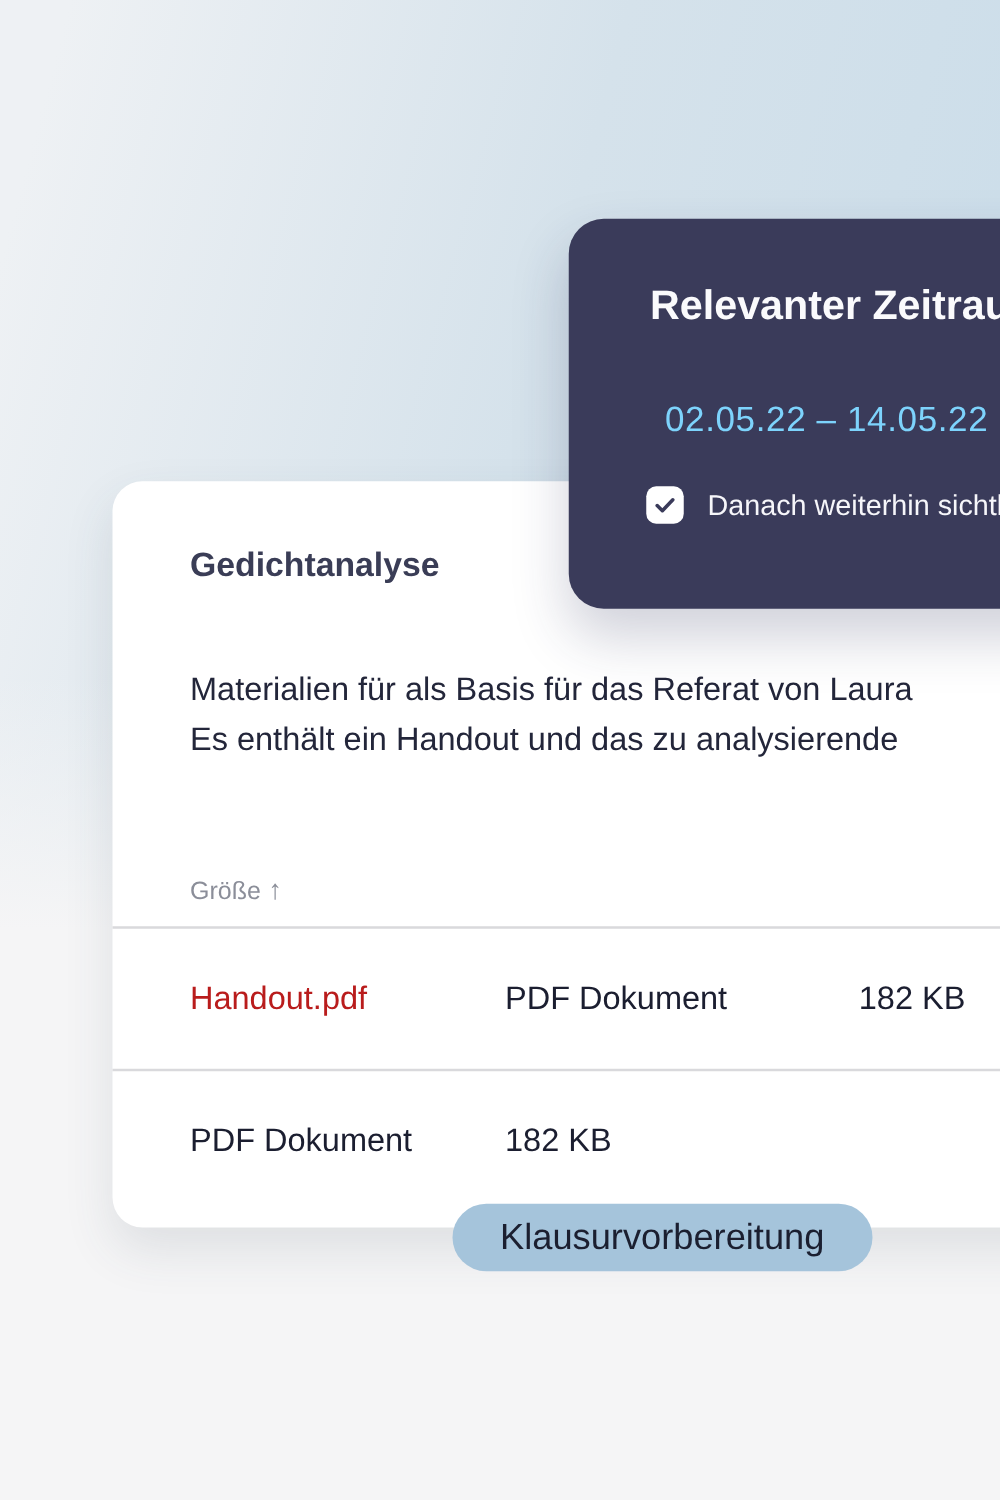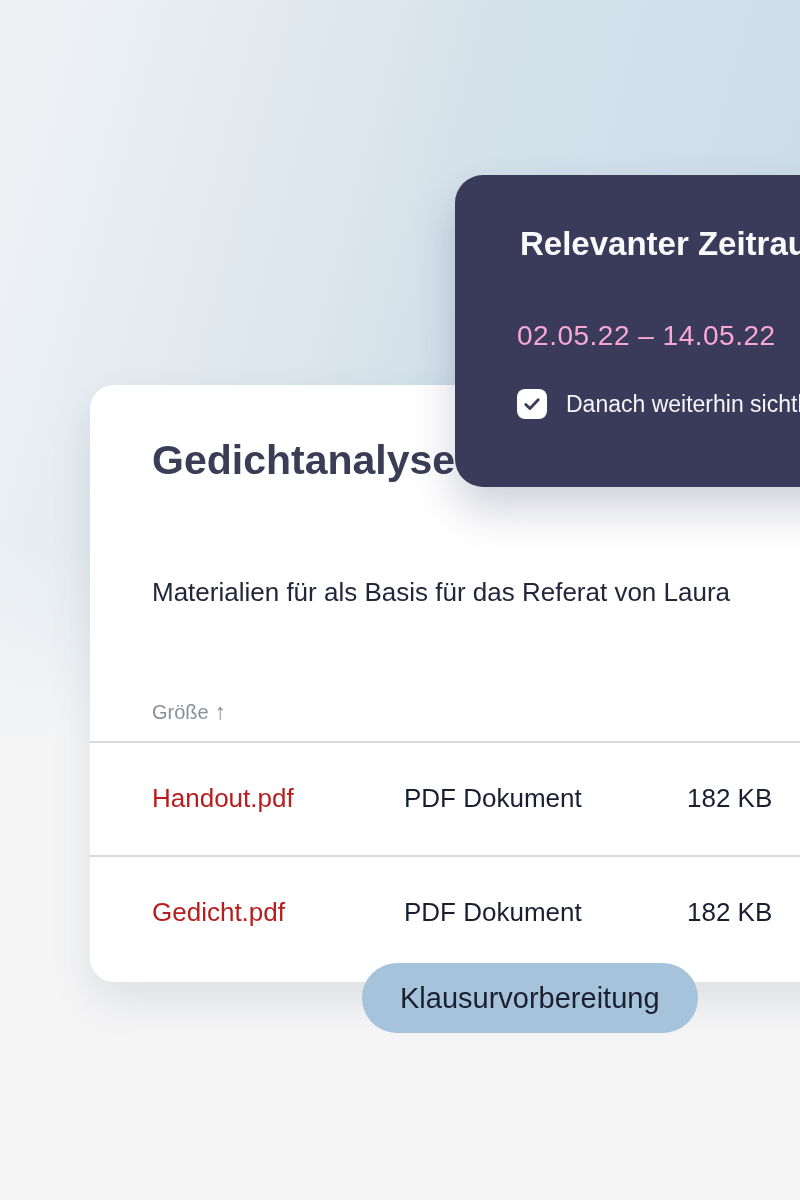--- a/index.html
+++ b/index.html
@@ -19,33 +19,32 @@
     left: 90px; top: 385px;
     width: 780px; height: 597px;
     background: #ffffff;
     border-radius: 24px;
     box-shadow: 0 18px 40px rgba(60,70,90,0.12);
     z-index: 1;
   }
   .card-title {
     position: absolute;
     left: 62px; top: 52px;
-    font-size: 41px;
+    font-size: 27px;
     font-weight: 600;
     color: #3a3d56;
     white-space: nowrap;
   }
   .card-desc {
     position: absolute;
     left: 62px; top: 146px;
     font-size: 26px;
     line-height: 40px;
     color: #23263a;
     white-space: nowrap;
-    margin-top: 41px;
   }
   .thead {
     position: absolute;
     left: 0; top: 298px;
     width: 100%;
     height: 58px;
     display: grid;
     grid-template-columns: 252px 283px 1fr;
     padding-left: 62px;
     align-items: center;
@@ -97,23 +96,23 @@
   .period-title {
     position: absolute;
     left: 65px; top: 50px;
     font-size: 33px;
     font-weight: 600;
     white-space: nowrap;
     color: #fafafc;
   }
   .period-dates {
     position: absolute;
-    left: 62px; top: 145px;
+    left: 77px; top: 145px;
     font-size: 28px;
-    color: #f9a8d4;
+    color: #7dd3fc;
     white-space: nowrap;
     letter-spacing: 0.5px;
   }
   .checkbox-row {
     position: absolute;
     left: 62px; top: 214px;
     display: flex;
     align-items: center;
     white-space: nowrap;
   }
@@ -131,21 +130,21 @@
   .checkbox-label {
     margin-left: 19px;
     font-size: 23px;
     color: #f6f6fa;
   }
 
   
   .tag-pill {
     position: absolute;
     left: 362px; top: 963px;
-    height: 70px;
+    height: 54px;
     padding: 0 38px;
     background: #a5c4db;
     border-radius: 37px;
     display: flex;
     align-items: center;
     justify-content: flex-end;
     font-size: 29px;
     color: #1b1f30;
     z-index: 3;
     cursor: pointer;
@@ -153,38 +152,38 @@
   }
 </style>
 </head>
 <body>
 
 <div class="material-card">
   <h2 class="card-title">Gedichtanalyse</h2>
 
   <div class="card-desc">
     <div>Materialien für als Basis für das Referat von Laura</div>
+    <div>Es enthält ein Handout und das zu analysierende</div>
   </div>
 
   <div class="thead">
     <div class="th"><span>Größe</span><span class="sort-arrow">↑</span></div>
   </div>
 
   <div class="divider d1"></div>
 
   <div class="trow r1">
     <div><a class="file-link">Handout.pdf</a></div>
     <div>PDF Dokument</div>
     <div>182 KB</div>
   </div>
 
   <div class="divider d2"></div>
 
   <div class="trow r2">
-    <div><a class="file-link">Gedicht.pdf</a></div>
     <div>PDF Dokument</div>
     <div>182 KB</div>
   </div>
 </div>
 
 <div class="period-card">
   <div class="period-title">Relevanter Zeitraum</div>
   <div class="period-dates">02.05.22 – 14.05.22</div>
   <div class="checkbox-row">
     <div class="checkbox">

